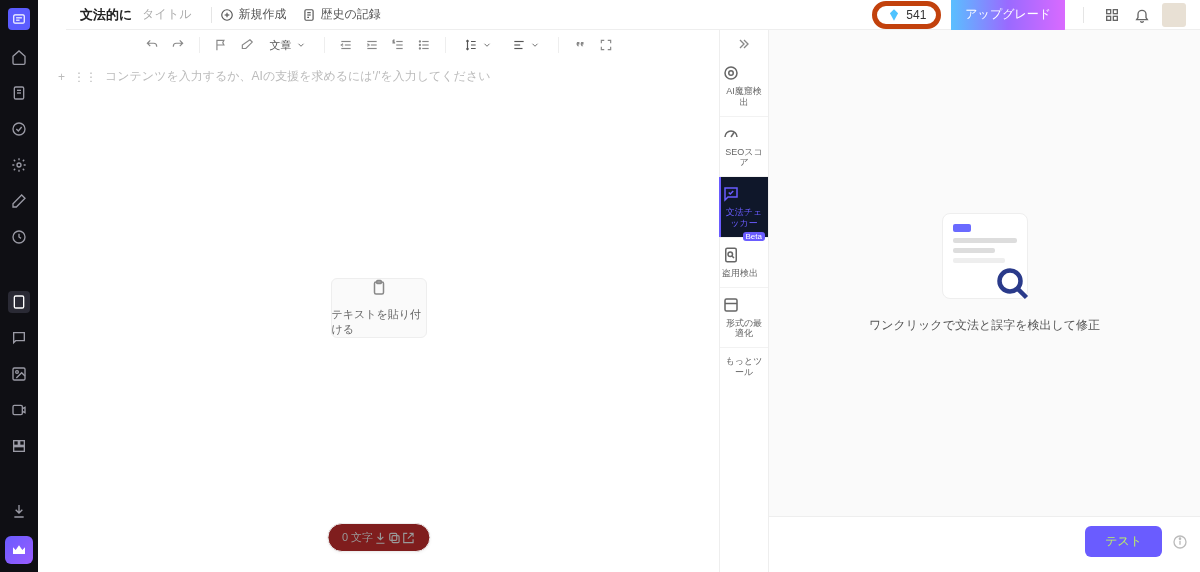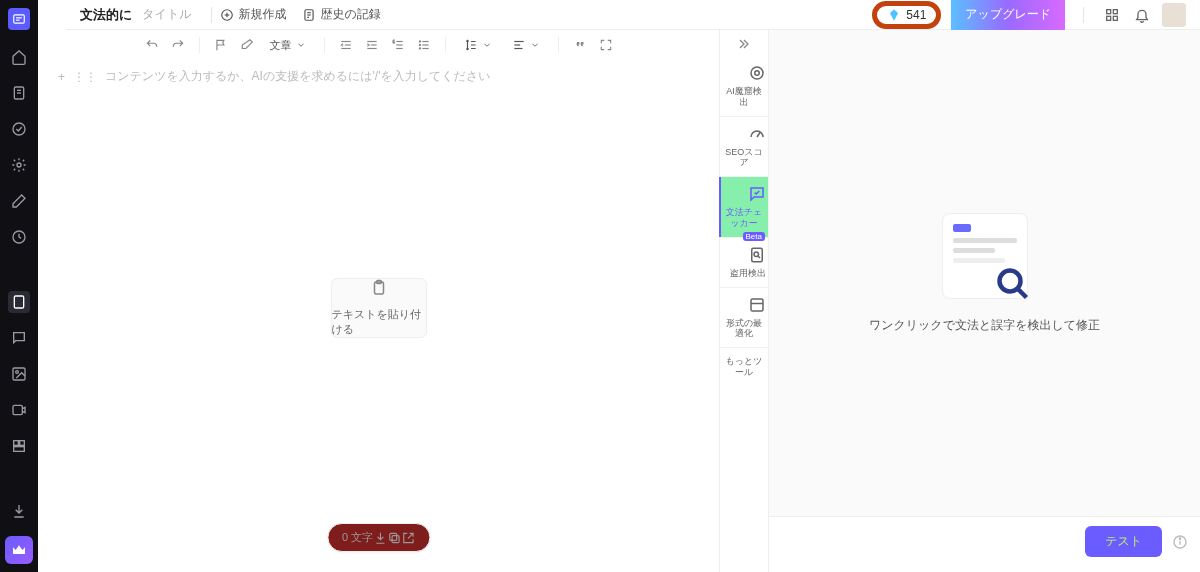--- a/index.html
+++ b/index.html
@@ -41,22 +41,22 @@
 .placeholder-line .handle { color: #bbb; }
 .action-cards { position: absolute; left: 0; right: 0; top: 218px; display: flex; justify-content: center; gap: 8px; pointer-events: none; }
 .action-card { width: 96px; height: 60px; border: 1px solid #eee; border-radius: 6px; background: #fafafa; display: flex; flex-direction: column; align-items: center; justify-content: center; gap: 10px; color: #666; font-size: 11px; pointer-events: auto; cursor: pointer; }
 .char-pill { position: absolute; left: 50%; transform: translateX(-50%); bottom: 20px; border: 1px solid #eee; border-radius: 16px; padding: 6px 14px; display: flex; align-items: flex-end; background: #7f1d1d; box-shadow: 0 1px 3px rgba(0,0,0,0.05); }
 .char-pill .count { color: #999; font-size: 11px; }
 .char-pill .pill-icon { color: #999; cursor: pointer; display: flex; }
 
 
 .mid-rail { position: absolute; right: 431px; top: 30px; width: 50px; bottom: 0; border-left: 1px solid #eee; border-right: 1px solid #eee; display: flex; flex-direction: column; align-items: center; }
 .collapse-row { height: 24px; width: 100%; display: flex; align-items: center; justify-content: center; margin-top: 2px; color: #888; }
-.rail-item { width: 100%; padding: 8px 2px 8px; display: flex; flex-direction: column; align-items: flex-end; gap: 4px; color: #666; border-bottom: 1px solid #f2f2f2; cursor: pointer; position: relative; }
-.rail-item.active { color: #6a5cff; background: #86efac; }
+.rail-item { width: 100%; padding: 8px 2px 8px; display: flex; flex-direction: column; align-items: flex-start; gap: 4px; color: #666; border-bottom: 1px solid #f2f2f2; cursor: pointer; position: relative; }
+.rail-item.active { color: #6a5cff; background: #0f172a; }
 .rail-item.active::before { content: ""; position: absolute; left: -1px; top: 0; bottom: 0; width: 2px; background: #6a5cff; }
 .rail-label { font-size: 9px; text-align: center; line-height: 1.2; }
 .beta-badge { position: absolute; right: 3px; top: -6px; background: #6a5cff; color: #fff; border-radius: 3px; font-size: 8px; padding: 0px 3px; }
 
 
 .right-panel { position: absolute; right: 0; top: 30px; width: 431px; bottom: 6px; background: linear-gradient(#fafafa, #fafafa); display: flex; flex-direction: column; }
 .right-body { flex: 1; display: flex; flex-direction: column; align-items: center; justify-content: center; }
 .illustration { width: 86px; height: 86px; background: #fff; border: 1px solid #eee; border-radius: 8px; position: relative; margin-bottom: 18px; }
 .illus-tab { position: absolute; top: 10px; left: 10px; width: 18px; height: 8px; background: #6a6aff; border-radius: 2px; }
 .illus-line1 { position: absolute; top: 24px; left: 10px; right: 10px; height: 5px; background: #ddd; border-radius: 2px; }

